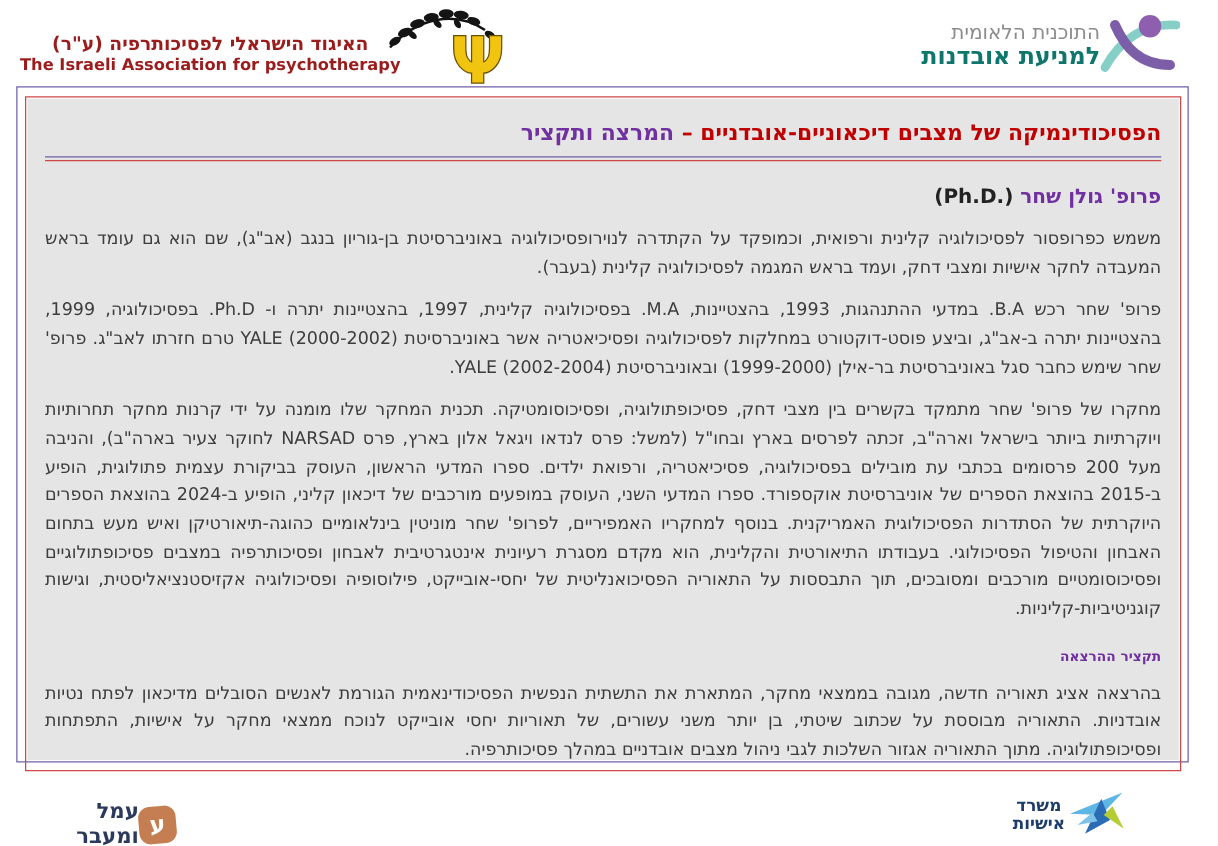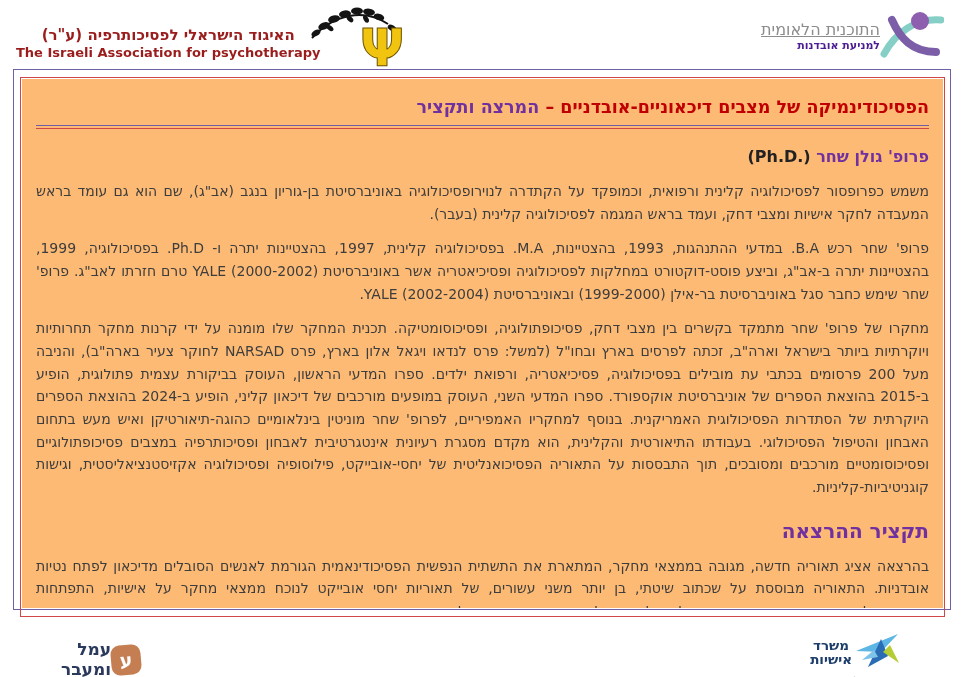--- a/index.html
+++ b/index.html
@@ -9,49 +9,49 @@
 
   
   .assoc-logo { position:absolute; left:16px; top:2px; display:flex; align-items:flex-start; }
   .assoc-text { margin-top:24px; text-align:center; color:#9b1c1c; }
   .assoc-he { font-size:15px; font-weight:bold; direction:rtl; }
   .assoc-en { font-size:13px; font-weight:bold; margin-top:1px; }
   .assoc-icon { margin-left:-14px; }
 
   .natl-logo { position:absolute; right:30px; top:8px; display:flex; align-items:center; }
   .natl-text { text-align:right; margin-left:8px; line-height:1.15; }
-  .natl-line1 { font-size:16px; color:#8c8c8c;text-decoration:underline; }
-  .natl-line2 { font-size:11px; font-weight:bold; color:#4c1d95; }
+  .natl-line1 { font-size:16px; color:#8c8c8c; }
+  .natl-line2 { font-size:19px; font-weight:bold; color:#0f766e; }
 
   
   .frame-purple { position:absolute; left:13px; top:69px; width:938px; height:541px;
                   border:1.5px solid #6f5fa8; pointer-events:none; }
   .frame-red    { position:absolute; left:20px; top:77px; width:925px; height:540px;
                   border:1.5px solid #cf4747; pointer-events:none; }
 
   
   .content { position:absolute; left:22px; top:79px; width:921px; height:529px;
-             background:#fdba74; direction:rtl; padding:12px 14px 0 14px; overflow:hidden; }
+             background:#e5e5e5; direction:rtl; padding:12px 14px 0 14px; overflow:hidden; }
 
   .doc-title { font-size:17.5px; font-weight:bold; text-align:right; margin-top:6px; letter-spacing:0; }
   .title-red    { color:#c00000; }
   .title-purple { color:#7030a0; }
 
   .title-rule { margin-top:8px; }
   .rule-p { border-top:1.5px solid #6f5fa8; }
   .rule-r { border-top:1.5px solid #cf4747; margin-top:2px; }
 
   .lecturer { margin:18px 0 14px 0; text-align:right; font-weight:bold; font-size:16px; }
   .lect-name { color:#7030a0; }
   .lect-degree { color:#222222; }
 
   p.body-par { font-size:14px; line-height:1.62; color:#3d3d3d; text-align:justify;
                margin:0 0 12px 0; }
 
-  .abstract-h { color:#7030a0; font-weight:bold; font-size:20px; margin:20px 0 12px 0; text-align:right; }
+  .abstract-h { color:#7030a0; font-weight:bold; font-size:11px; margin:20px 0 12px 0; text-align:right; }
 
   
   .amal-logo { position:absolute; left:52px; top:640px; display:flex; align-items:center; }
   .amal-text { text-align:right; color:#2b3a5c; font-weight:bold; font-size:17px;
                line-height:1.15; margin-left:9px; direction:rtl; }
   .amal-icon { width:30px; height:30px; background:#c57e52; border-radius:9px; color:#ffffff;
                display:flex; align-items:center; justify-content:center; font-size:19px;
                font-weight:bold; transform:rotate(-5deg); }
 
   .moh-logo { position:absolute; right:74px; top:630px; width:112px; text-align:center; }

